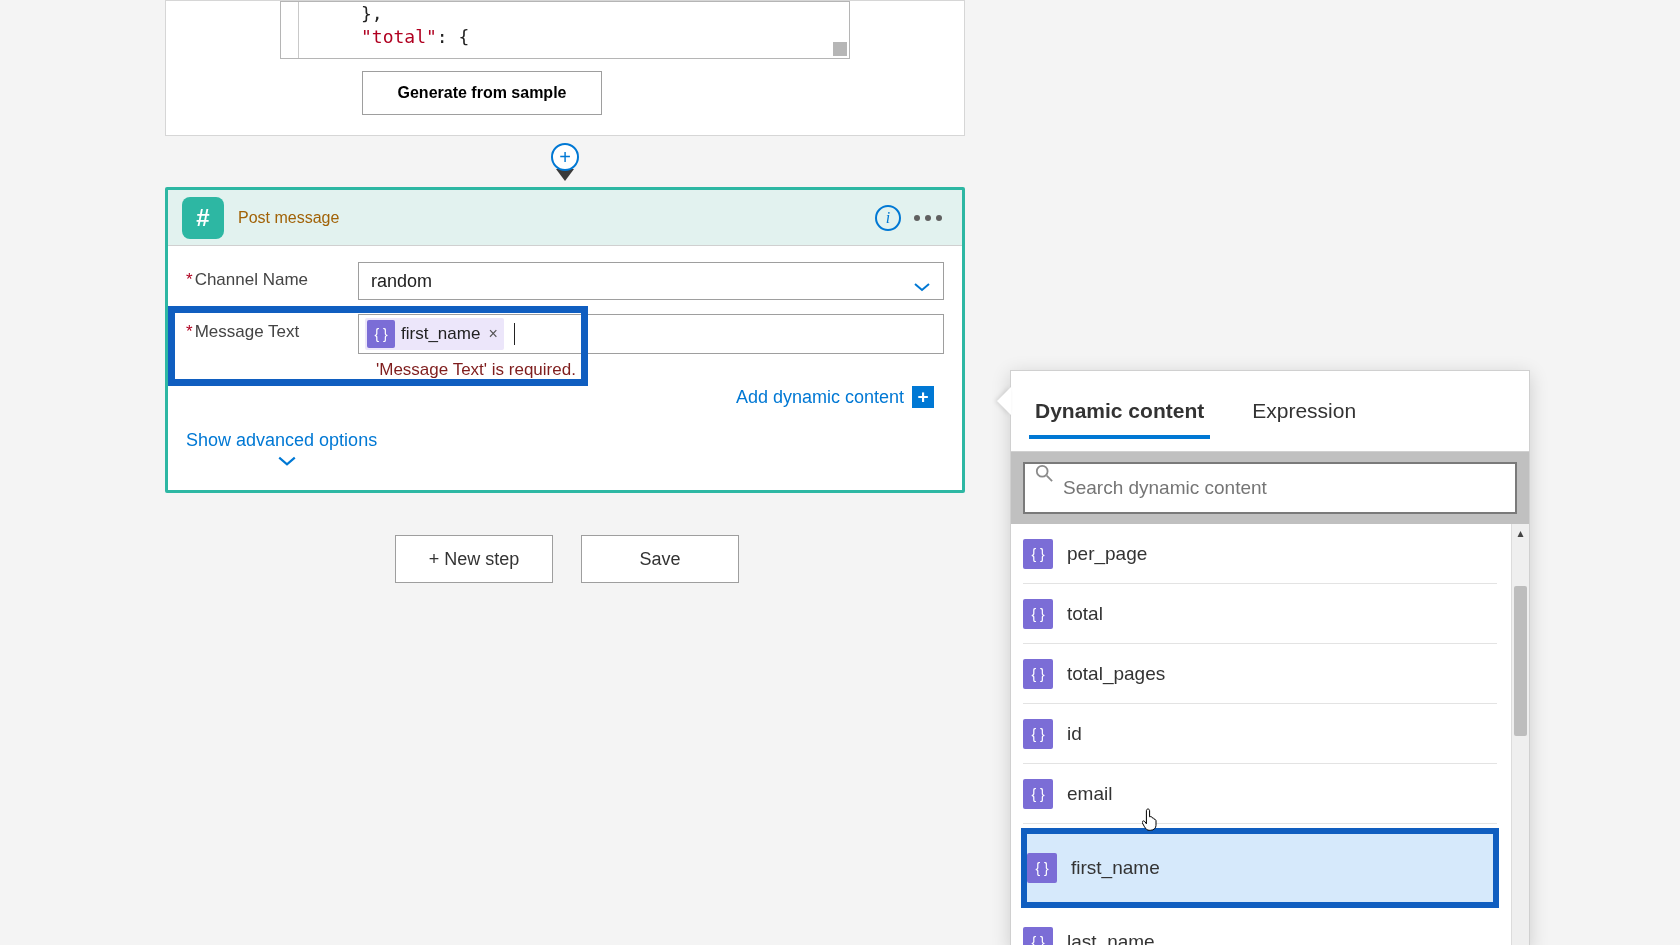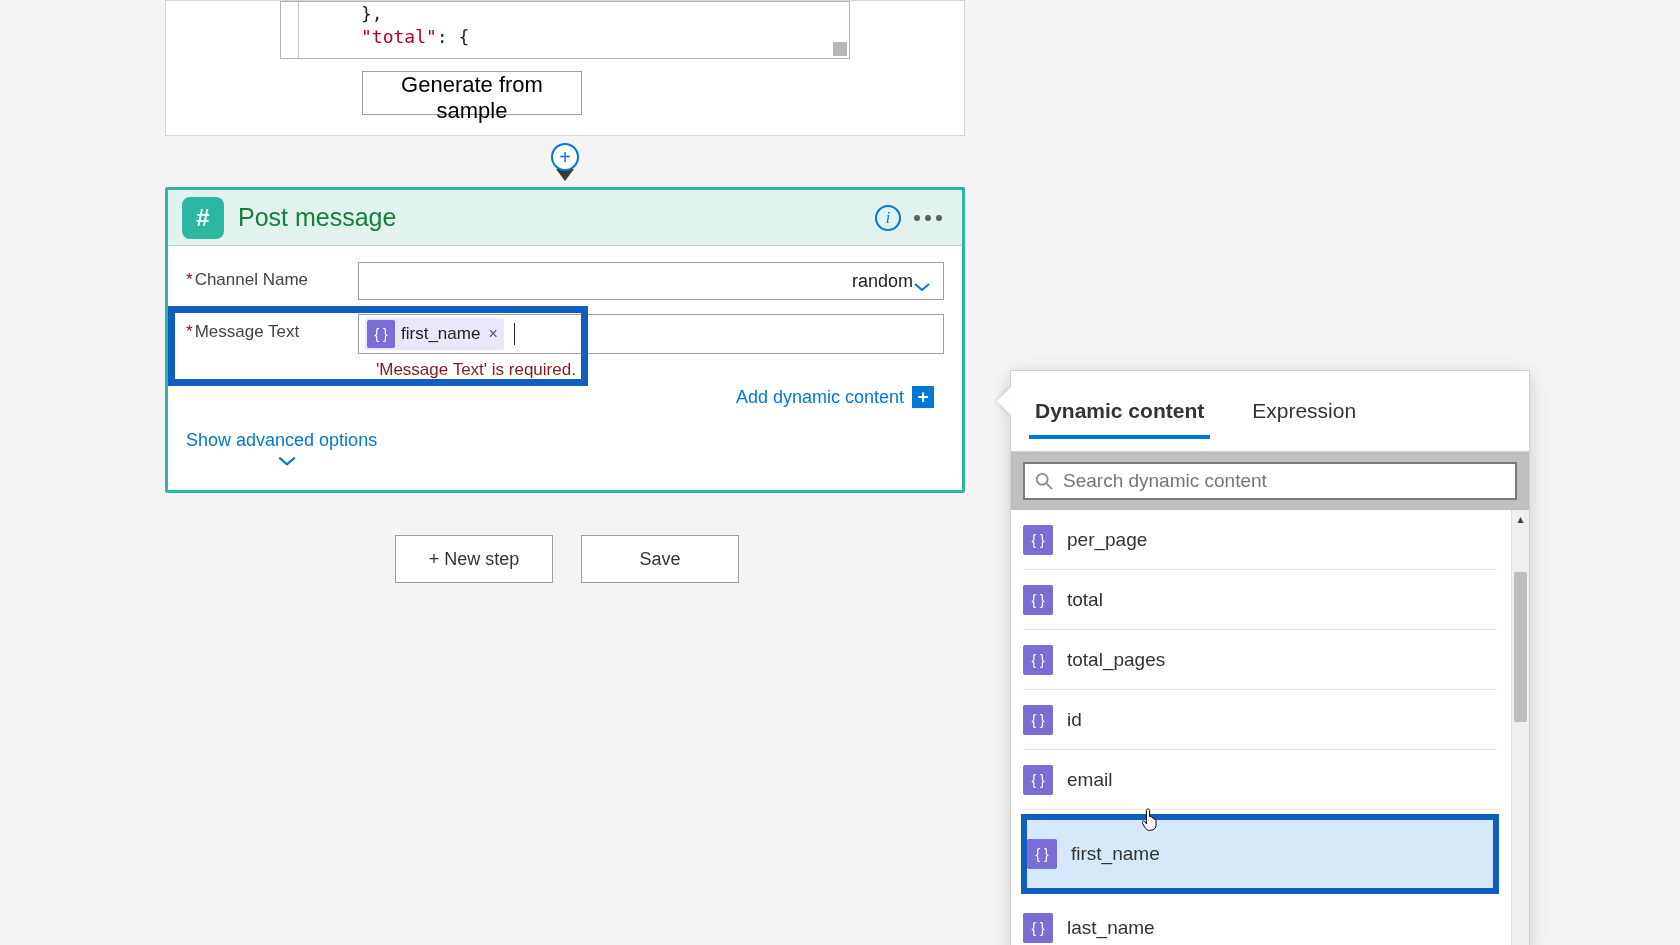--- a/index.html
+++ b/index.html
@@ -34,25 +34,26 @@
   .json-box .brace-close { color: #222; }
   .json-key { color: #b00020; }
   .json-brace { color: #222; }
   .json-scroll-hint {
     position: absolute; right: 2px; bottom: 2px; width: 14px; height: 14px;
     background: #b6b6b6;
   }
   .gen-sample {
     display: block;
     margin-left: 196px;
-    width: 220px; height: 44px;
+    width: 240px; height: 44px;
     background: #fff;
     border: 1px solid #9e9e9e;
-    font-size: 22px;
-    cursor: pointer;
+    font-size: 16px;
+    cursor: pointer;
+    font-weight: bold;
   }
 
   
   .connector-wrap {
     position: absolute;
     left: 545px; top: 143px;
     width: 40px; height: 48px;
     display: flex; flex-direction: column; align-items: center;
   }
   .add-plus {
@@ -90,21 +91,21 @@
     border-bottom: 1px solid #d0d0d0;
   }
   .post-logo {
     width: 42px; height: 42px;
     border-radius: 8px;
     background: #2db7a3;
     display: flex; align-items: center; justify-content: center;
     color: #fff; font-size: 24px; font-weight: 700;
     margin-right: 14px;
   }
-  .post-title { font-size: 25px; color: #15803d; flex: 1; }
+  .post-title { font-size: 16px; color: #a16207; flex: 1; }
   .header-btn {
     width: 40px; height: 40px;
     display: flex; align-items: center; justify-content: center;
     color: #0078d4; font-size: 22px;
     cursor: pointer;
   }
   .info-circle {
     width: 26px; height: 26px; border: 2px solid #0078d4; border-radius: 50%;
     display: flex; align-items: center; justify-content: center;
     font-size: 16px; font-family: serif; font-style: italic;
@@ -120,21 +121,21 @@
     font-size: 17px;
     color: #444;
     padding-top: 8px;
   }
   .field-label .req { color: #b00020; margin-right: 2px; }
 
   .select-wrap {
     flex: 1;
     height: 38px;
     border: 1px solid #9e9e9e;
-    display: flex; align-items: center; justify-content: flex-end;
+    display: flex; align-items: center; justify-content: space-between;
     padding: 0 12px;
     font-size: 18px;
     background: #fff;
     cursor: pointer;
   }
   .chev-down {
     width: 18px; height: 10px;
   }
   .chev-down svg { width: 100%; height: 100%; }
   .chev-down polyline { fill: none; stroke: #0078d4; stroke-width: 2; }
@@ -263,24 +264,24 @@
     font-weight: 600;
     border-bottom-color: #0078d4;
   }
 
   .dyn-search-bar {
     background: #c0c0c0;
     padding: 10px 12px;
   }
   .dyn-search {
     width: 100%;
-    height: 38px;
+    height: 52px;
     border: 2px solid #7a7a7a;
     background: #fff;
-    display: flex; align-items: center;
+    display: flex; 
     padding: 0 10px;
   }
   .dyn-search input {
     border: none; outline: none;
     font-size: 19px; color: #666;
     flex: 1; margin-left: 10px;
     background: transparent;
   }
   .search-icon {
     width: 18px; height: 18px;

